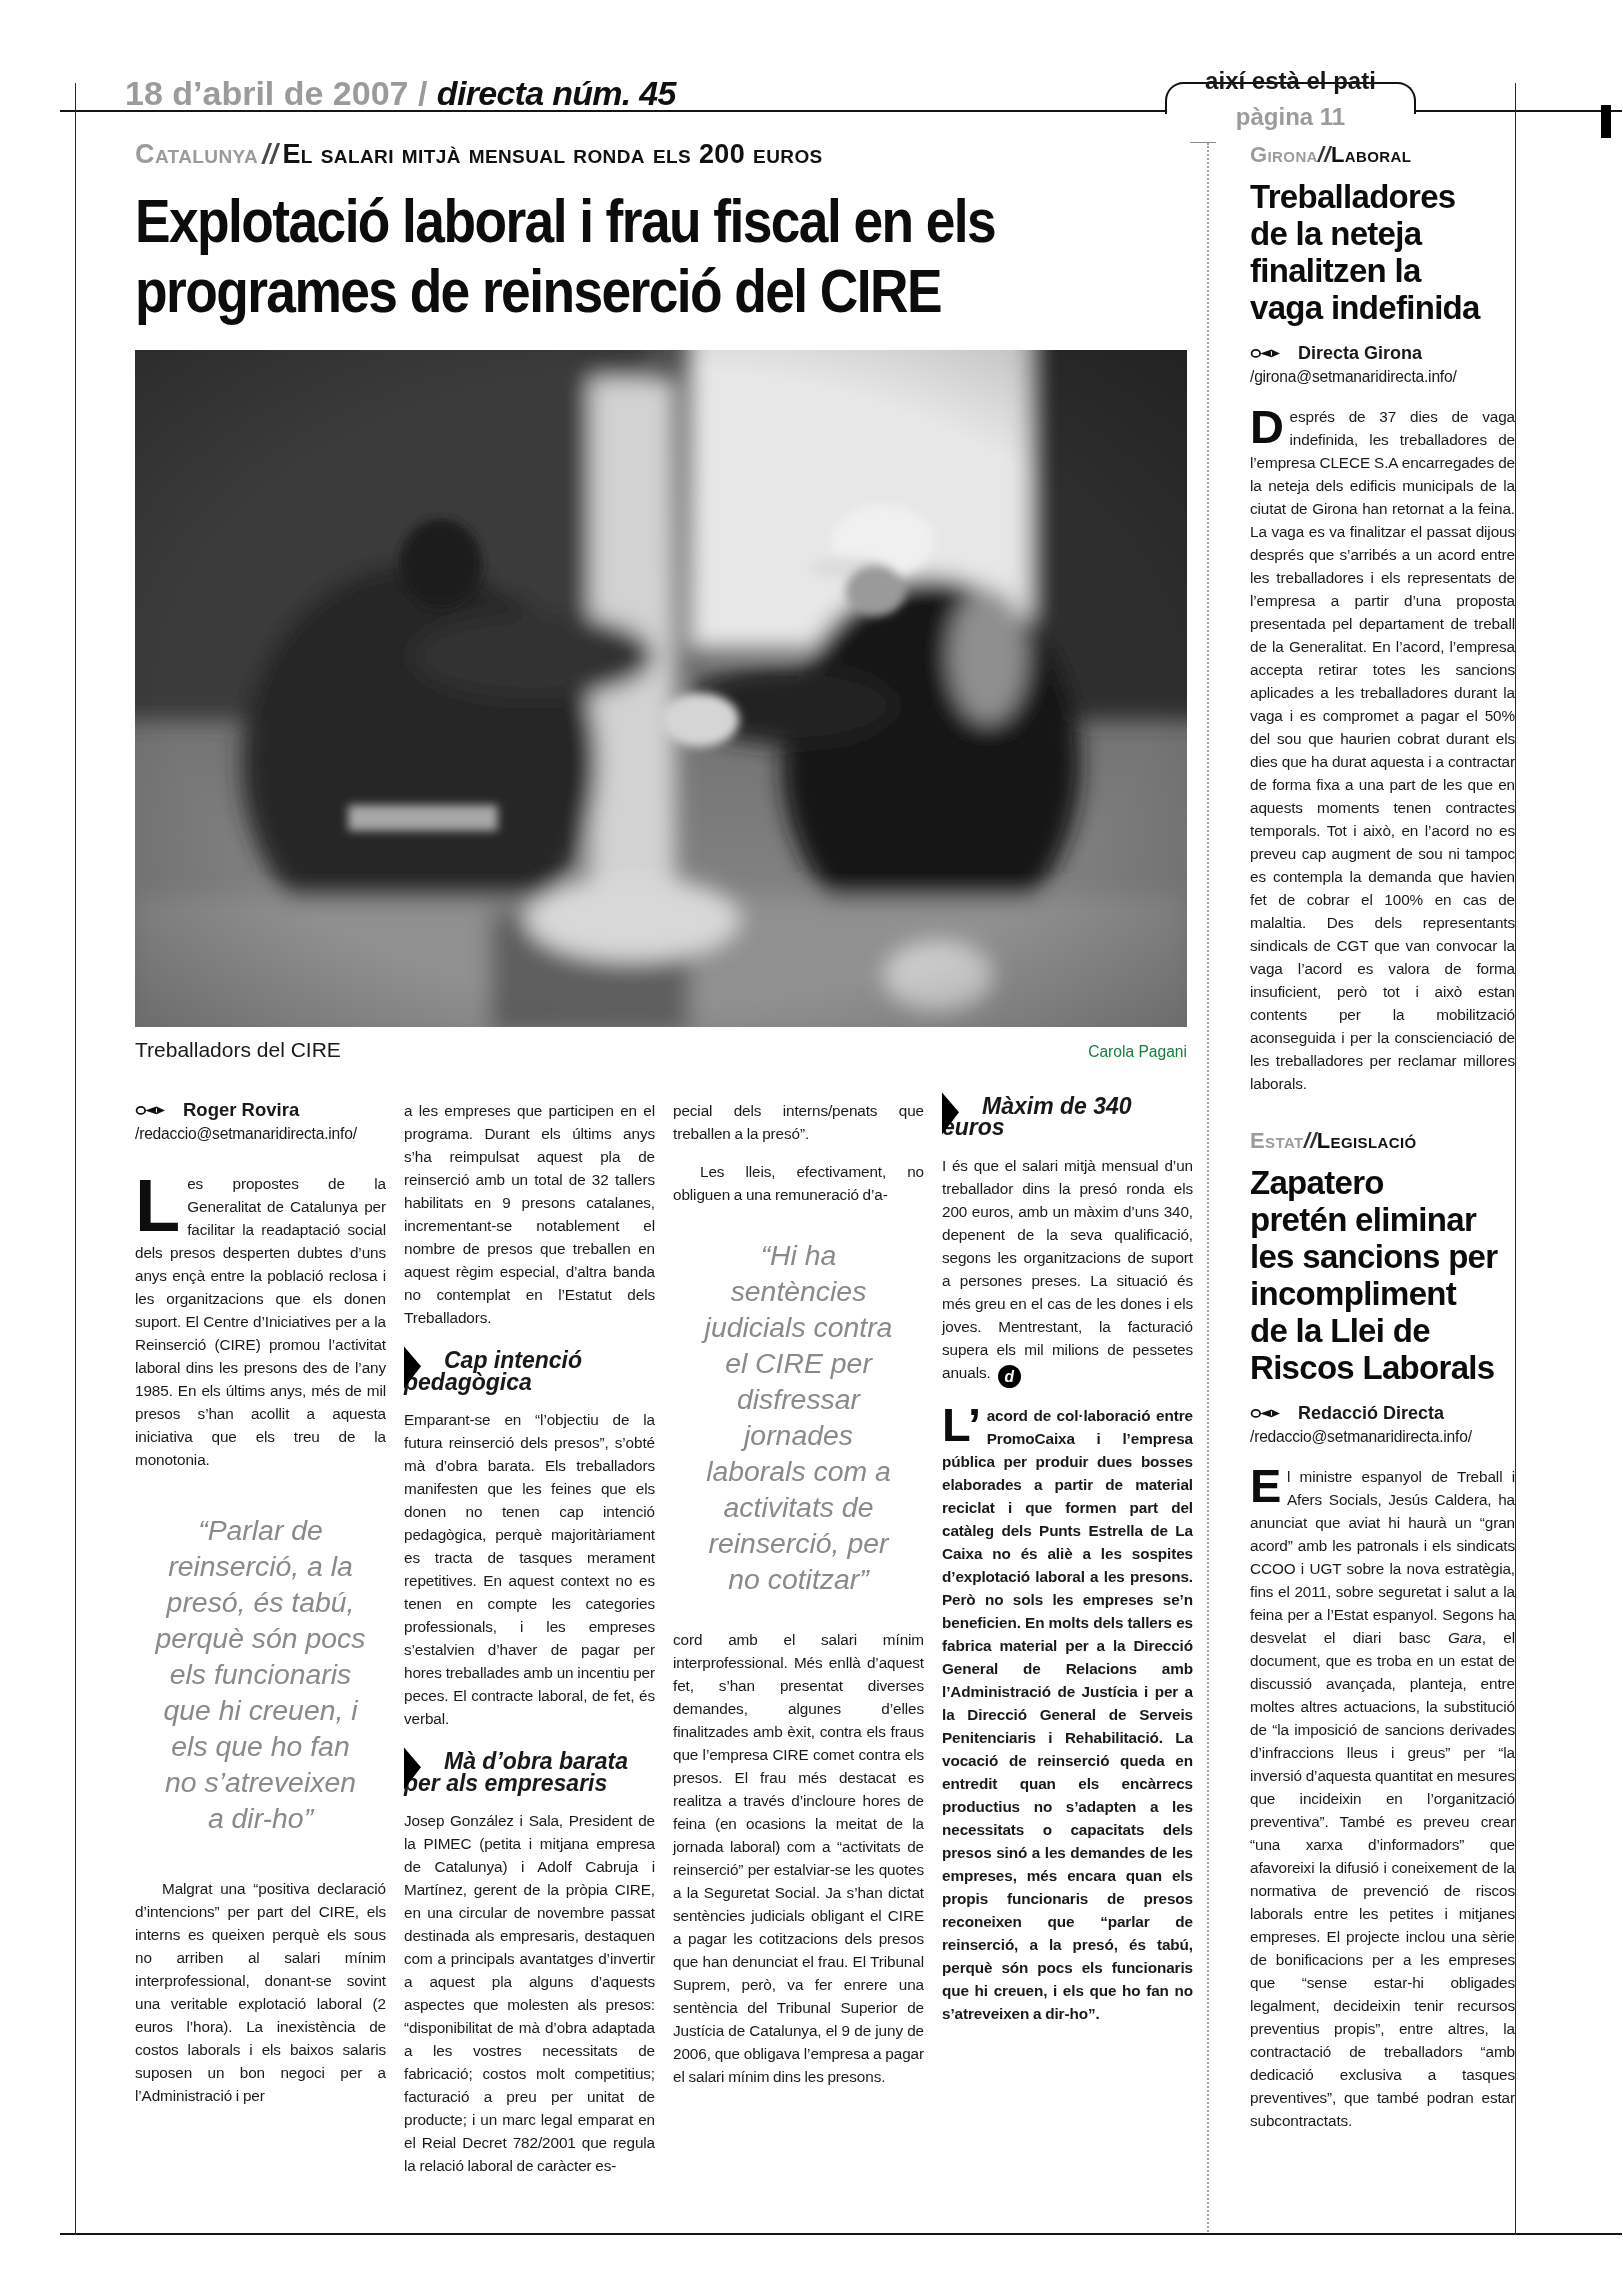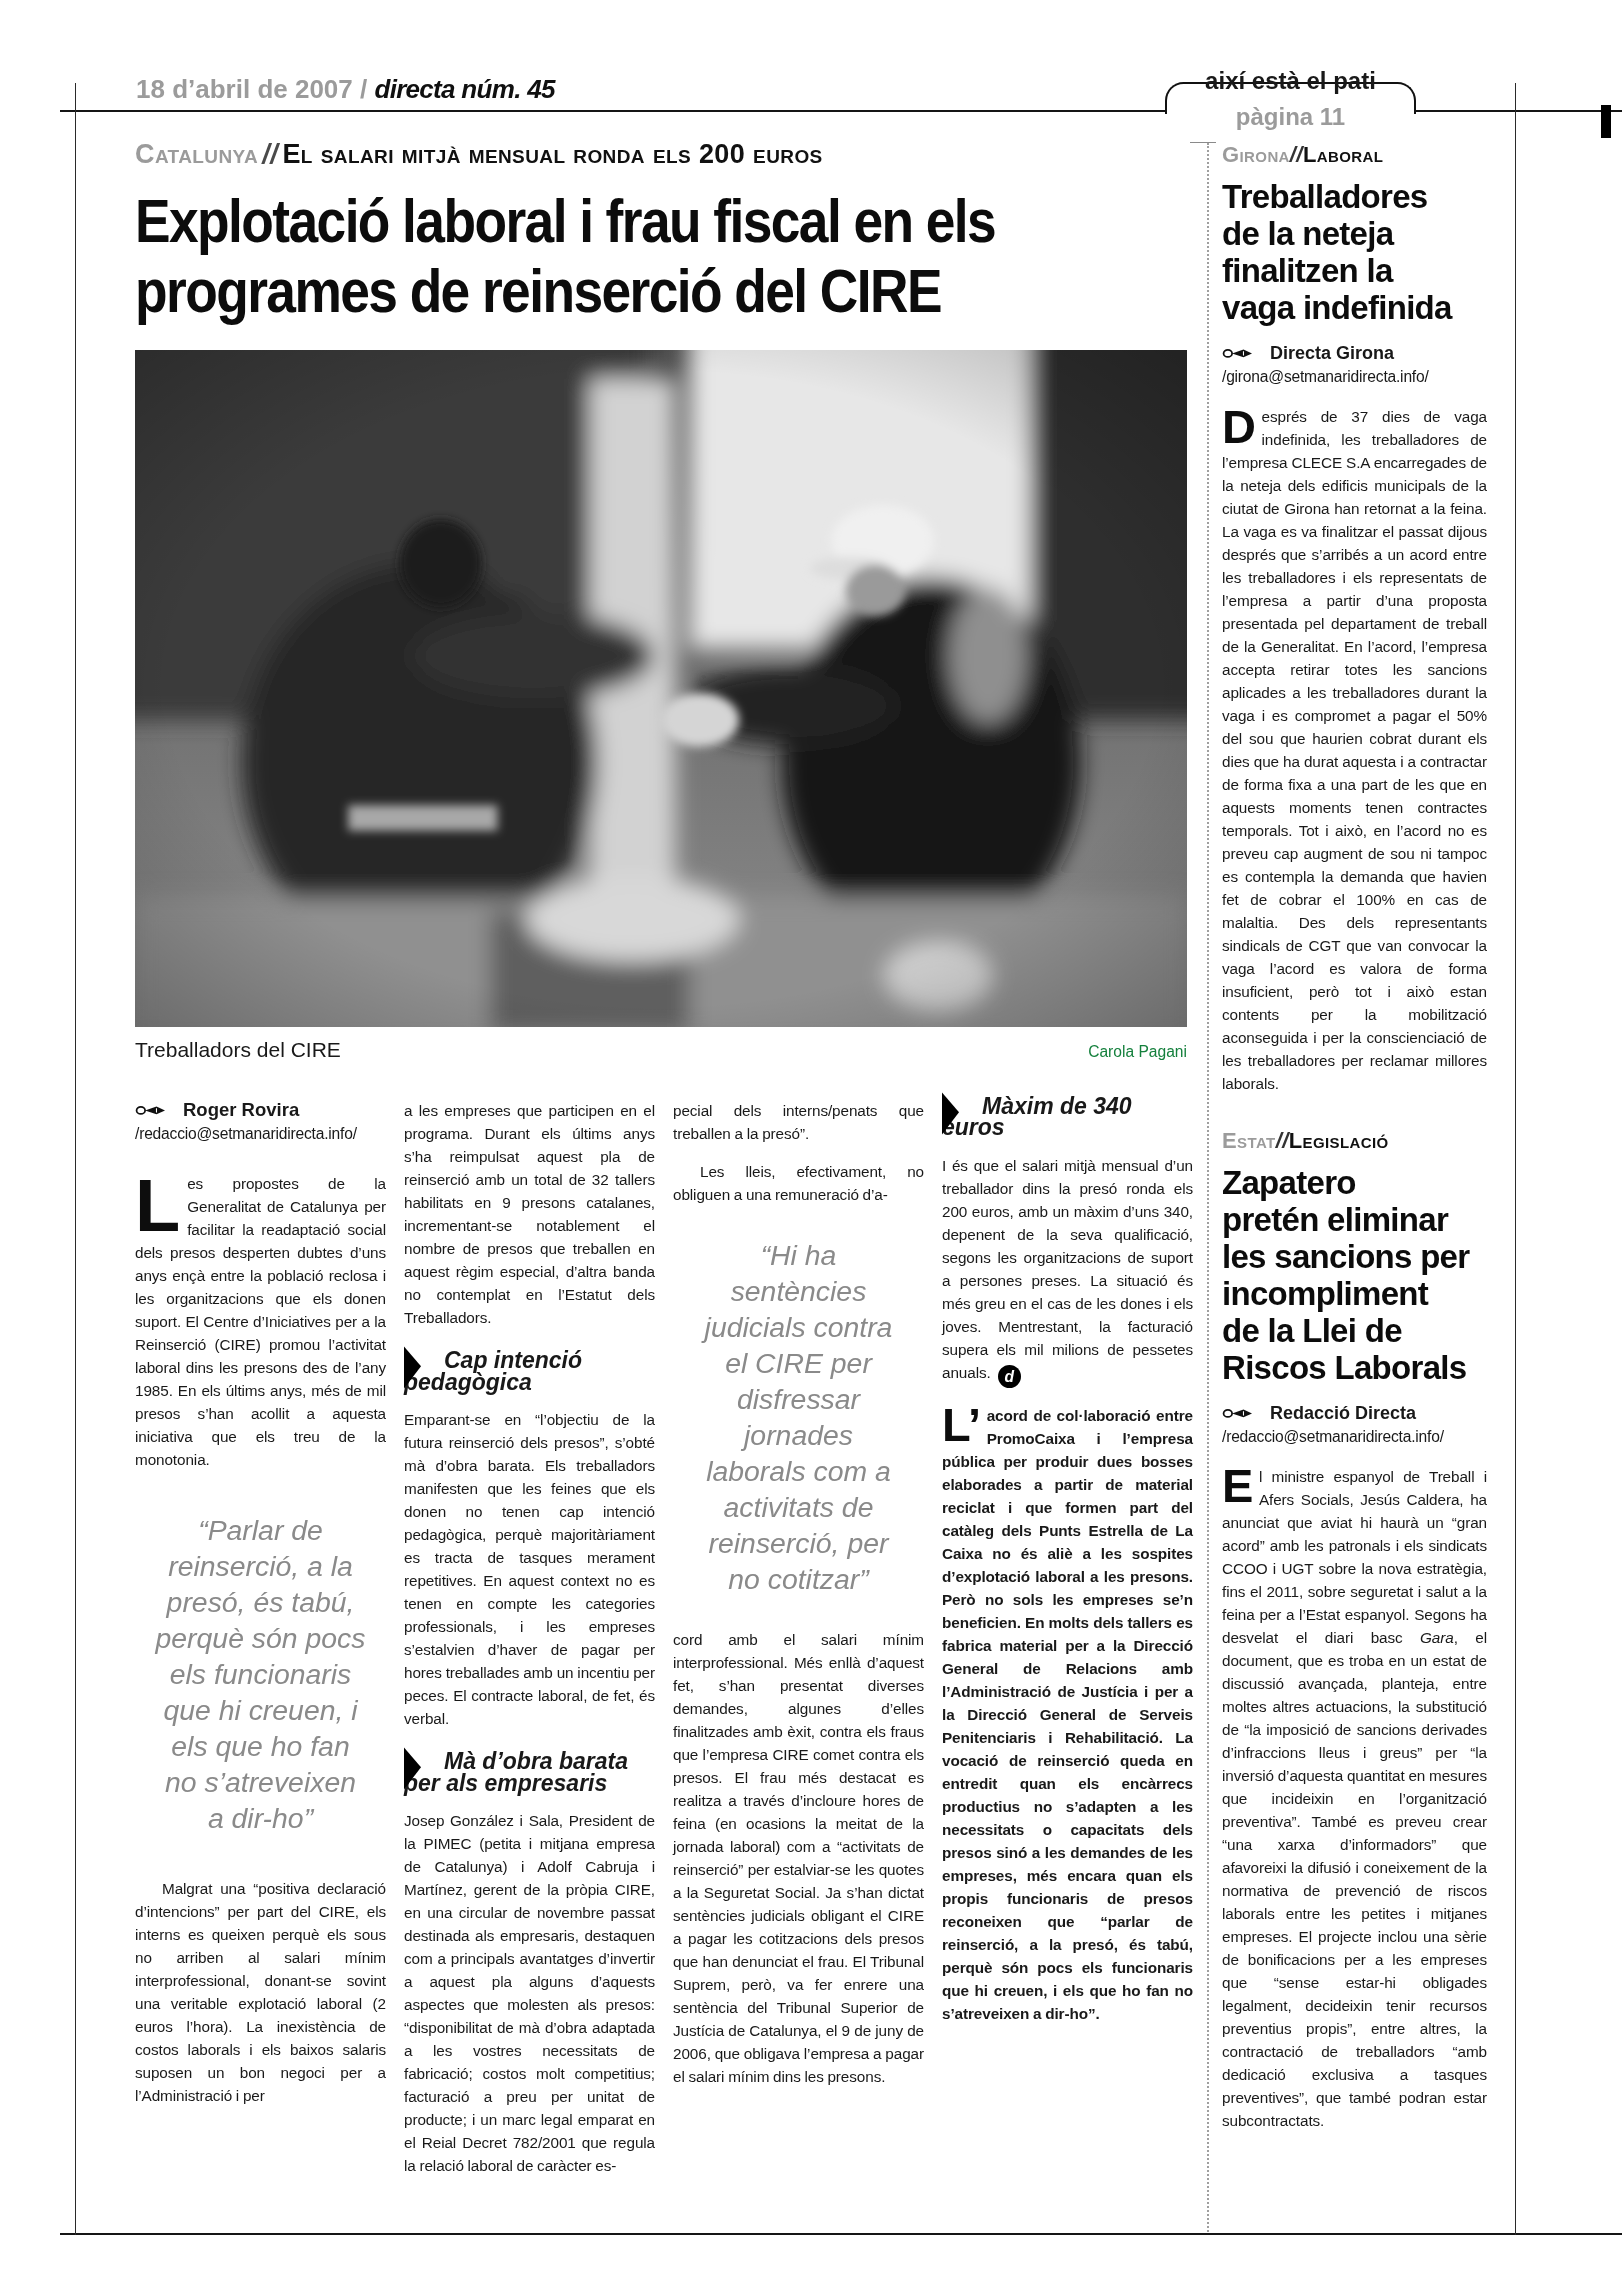--- a/index.html
+++ b/index.html
@@ -7,21 +7,21 @@
         font-family:"Liberation Sans", sans-serif;color:var(--ink,#191919);}
   
   .header-rule{position:absolute;left:60px;top:110px;width:1562px;height:2.1px;background:#151515;}
   .bottom-rule{position:absolute;left:60px;top:2233px;width:1562px;height:2.1px;background:#151515;}
   .left-rule{position:absolute;left:75px;top:83px;width:1.4px;height:2152px;background:#2a2a2a;}
   .right-rule{position:absolute;left:1515px;top:83px;width:1.4px;height:2152px;background:#2a2a2a;}
   .corner-mark{position:absolute;left:1601px;top:105px;width:10px;height:33px;background:#000;}
   .sb-corner-h{position:absolute;left:1190px;top:142px;width:25.6px;height:1.4px;background:#8a8a8a;}
   .sb-dotted{position:absolute;left:1207px;top:143px;height:2089px;border-left:2.1px dotted #9f9f9f;}
   
-  .dateline{position:absolute;left:136px;top:74px;font-size:26px;font-weight:bold;}
+  .dateline{position:absolute;left:125px;top:74px;font-size:34px;font-weight:bold;}
   .dateline .gray{color:var(--soft-gray,#9b9b9b);}
   .masthead{font-style:italic;color:#101010;letter-spacing:-0.7px;}
   .tab{position:absolute;left:1165px;top:82px;width:247px;height:30px;border:2.8px solid #111;border-bottom:none;
        border-radius:18.5px 18.5px 0 0;background:#fff;display:flex;align-items:center;justify-content:center;
        font-size:24px;font-weight:bold;gap:7.1px;flex-direction:column;}
   .tab .gray{color:var(--soft-gray,#9b9b9b);}
   
   .main{position:absolute;left:135px;top:139px;width:1068px;}
   .kicker{font-variant:small-caps;font-size:27px;font-weight:bold;letter-spacing:0.4px;color:#111;}
   .kicker .region{color:var(--soft-gray,#9b9b9b);}
@@ -47,21 +47,21 @@
   .dropcap.small{font-size:47px;line-height:38px;padding:2.8px 5.7px 0 0;}
   .pullquote{white-space:pre-line;text-align:center;color:var(--quote-gray,#8a8a8a);
              font-style:italic;font-size:28.4px;line-height:36px;margin:41px 0;}
   .subhead{position:relative;font-size:23px;font-weight:bold;margin:21.3px 0 5.7px 0;font-style:italic;}
   .subhead .tri{position:absolute;left:0;top:-4.3px;width:17px;height:43px;}
   .subhead-text{white-space:pre-line;text-indent:40px;line-height:21.3px;}
   .endmark{display:inline-block;width:23px;height:23px;border-radius:50%;background:#000;color:#fff;
            font-weight:bold;font-style:italic;font-size:15.6px;line-height:23px;text-align:center;vertical-align:-4.3px;margin-left:7.1px;}
   .sub-headline{white-space:pre-line;font-size:33px;line-height:38px;font-weight:bold;letter-spacing:-0.7px;margin:85px 0 21.3px 0;color:#0c0c0c;}
   
-  .sidebar{position:absolute;left:1222px;top:142px;width:265px;}
+  .sidebar{position:absolute;left:1250px;top:142px;width:265px;}
   .sb-kicker{font-variant:small-caps;font-size:22px;font-weight:bold;letter-spacing:0.4px;color:#111;}
   .sb-kicker .region{color:var(--soft-gray,#9b9b9b);}
   .sb-kicker .slashes{color:#333;font-style:italic;}
   .sb-headline{white-space:pre-line;font-size:33px;line-height:37px;font-weight:bold;letter-spacing:-0.7px;color:#0c0c0c;margin-top:10px;}
   .sidebar .byline{margin-top:17px;font-size:18px;}
   .sidebar .body-text{margin-top:18.5px;}
   .sb-kicker.second{margin-top:33px;}
   .gara{font-style:italic;}
 </style>
 </head>

